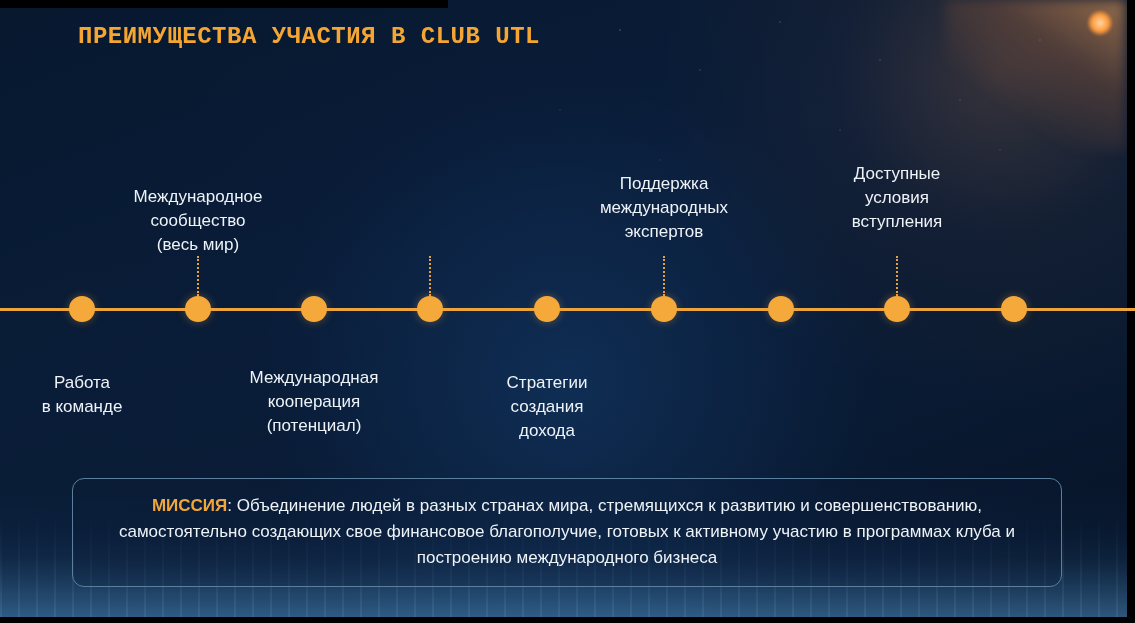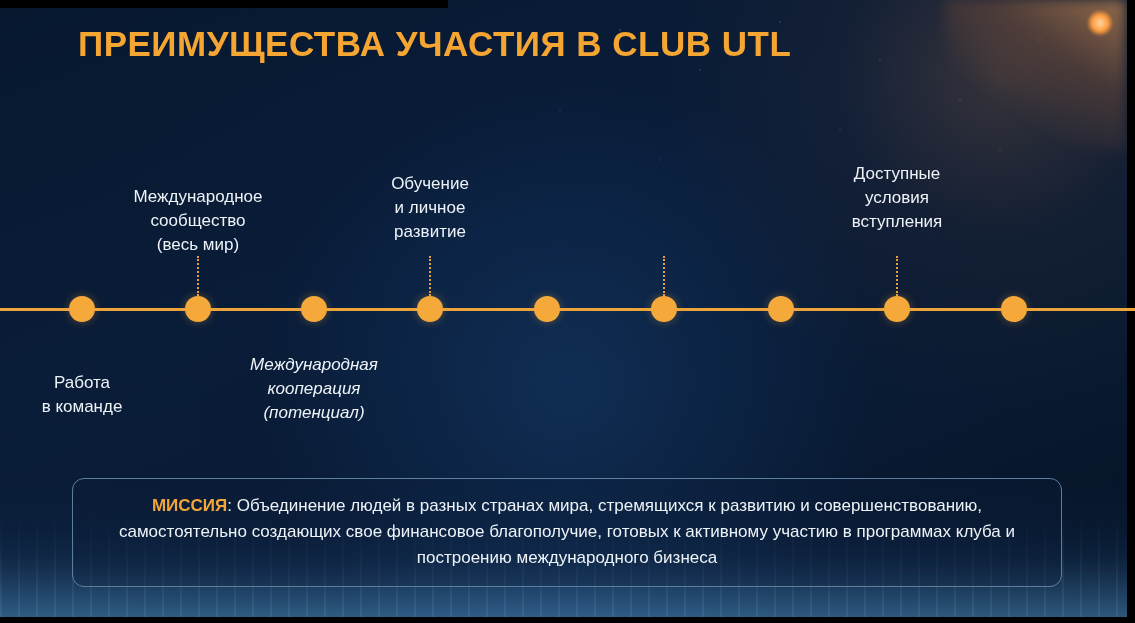--- a/index.html
+++ b/index.html
@@ -96,25 +96,26 @@
     mask-image: linear-gradient(to top, rgba(0,0,0,1) 0%, rgba(0,0,0,0) 95%);
     pointer-events: none;
   }
 
   
   .title {
     position: absolute;
     left: 78px;
     top: 22px;
     color: #f5a532;
-    font-size: 35px;
+    font-size: 24px;
     font-weight: bold;
     letter-spacing: 0.5px;
     line-height: 1.28;
     text-transform: uppercase;
+    font-family: Liberation Mono, monospace;
   }
 
   
   .timeline-line {
     position: absolute;
     left: 0;
     top: 308px;
     width: 1135px;
     height: 3px;
     background: #eda43a;
@@ -192,34 +193,37 @@
   <div class="label below" style="left:82px; top:371px; width:200px;">Работа
 в команде</div>
 
   <div class="node" style="left:198px;"></div>
   <div class="connector" style="left:197px; top:256px; height:40px;"></div>
   <div class="label" style="left:198px; top:172px; width:220px;margin-top:13px;">Международное
 сообщество
 (весь мир)</div>
 
   <div class="node" style="left:314px;"></div>
-  <div class="label below" style="left:314px; top:353px; width:220px;font-style:italic;">Международная
+  <div class="label below" style="left:314px; top:366px; width:220px;">Международная
 кооперация
 (потенциал)</div>
 
   <div class="node" style="left:430px;"></div>
   <div class="connector" style="left:429px; top:256px; height:40px;"></div>
-  <div class="label" style="left:430px; top:172px; width:200px;">Обучение
-и личное
-развитие</div>
 
   <div class="node" style="left:547px;"></div>
+  <div class="label below" style="left:547px; top:371px; width:200px;">Стратегии
+создания
+дохода</div>
 
   <div class="node" style="left:664px;"></div>
   <div class="connector" style="left:663px; top:256px; height:40px;"></div>
+  <div class="label" style="left:664px; top:172px; width:230px;">Поддержка
+международных
+экспертов</div>
 
   <div class="node" style="left:781px;"></div>
 
   <div class="node" style="left:897px;"></div>
   <div class="connector" style="left:896px; top:256px; height:40px;"></div>
   <div class="label" style="left:897px; top:162px; width:200px;">Доступные
 условия
 вступления</div>
 
   <div class="node" style="left:1014px;"></div>

